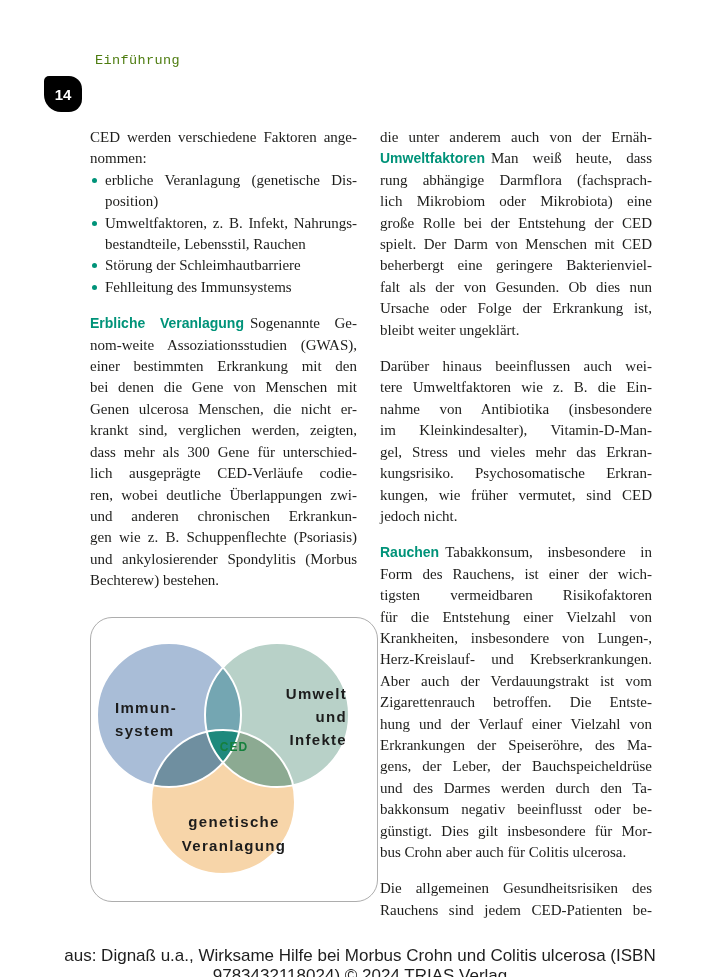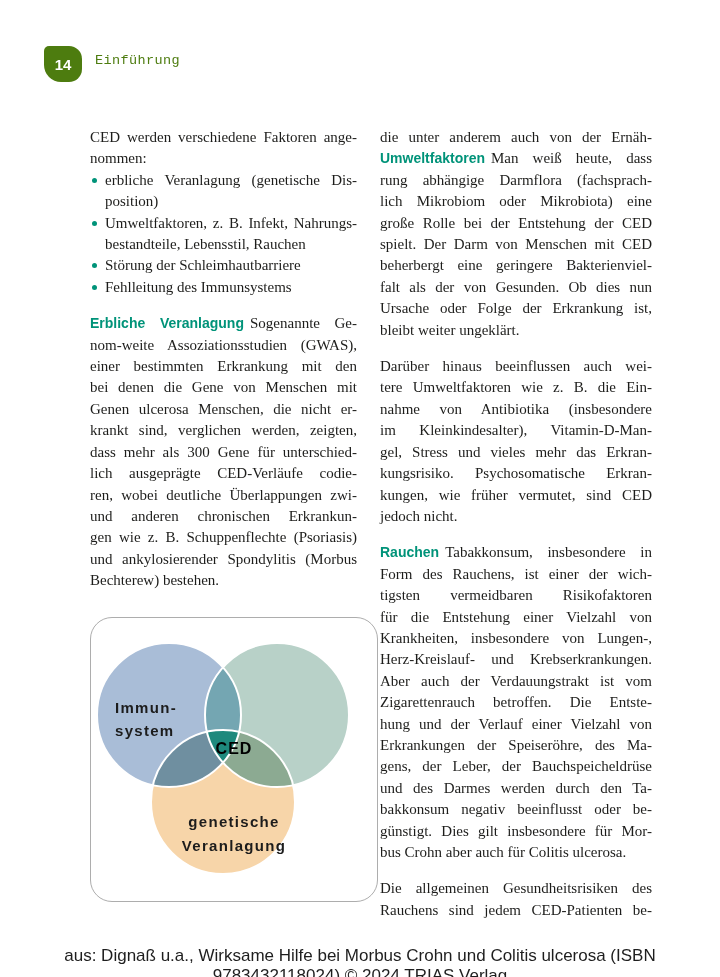--- a/index.html
+++ b/index.html
@@ -31,33 +31,33 @@
   
   .venn-box{position:absolute;left:90px;top:617px;width:266px;height:283px;
             border:1px solid #adadad;border-radius:22px;background:#fff;padding-left:20px;}
   .venn-box svg{position:absolute;left:0;top:0;}
   .vlabel{position:absolute;font-family:"Liberation Sans",sans-serif;font-weight:bold;
           font-size:15px;letter-spacing:1.3px;color:#1c1c1c;line-height:23px;}
   #lbl-immun{left:24px;top:78px;text-align:left;}
   #lbl-umwelt{right:30px;top:64px;text-align:right;}
   #lbl-gen{left:0;right:0;top:192px;text-align:center;line-height:24px;}
   #lbl-ced{position:absolute;left:0;right:0;top:122px;text-align:center;
-           font-family:"Liberation Sans",sans-serif;font-weight:bold;font-size:16px;
-           letter-spacing:1px;color:#000000;}
+           font-family:"Liberation Sans",sans-serif;font-weight:bold;font-size:12px;
+           letter-spacing:1px;color:#15803d;}
 
   
   .footer{position:absolute;left:0;right:0;top:946px;text-align:center;
           font-family:"Liberation Sans",sans-serif;font-size:17px;color:#1e1e1e;}
 </style>
 </head>
 <body>
 
 <div class="page">
 
-  <div class="badge" style="background: #4d7c0f;">14</div>
+  <div class="badge" style="background: #000000; margin-top: 30px;">14</div>
   <div class="section">Einführung</div>
 
   <div class="col" id="left-col">
       <div class="para">
         <div class="line j">CED werden verschiedene Faktoren ange-</div>
         <div class="line">nommen:</div>
       </div>
       <div class="bullets">
         <div class="bullet-item">
           <span class="bullet-dot" style="background: rgb(0, 147, 121);"></span>
@@ -168,20 +168,25 @@
       </g>
         </g>
       <circle cx="78" cy="97" r="72" fill="none" stroke="#ffffff" stroke-width="2"></circle>
       <circle cx="186" cy="97" r="72" fill="none" stroke="#ffffff" stroke-width="2"></circle>
       <circle cx="132" cy="184" r="72" fill="none" stroke="#ffffff" stroke-width="2"></circle>
     </svg>
     <div class="vlabel" id="lbl-immun">
         <div>Immun-</div>
         <div>system</div>
       </div>
+    <div class="vlabel" id="lbl-umwelt">
+        <div>Umwelt</div>
+        <div>und</div>
+        <div>Infekte</div>
+      </div>
     <div class="vlabel" id="lbl-gen">
         <div>genetische</div>
         <div>Veranlagung</div>
       </div>
     <div id="lbl-ced">CED</div>
   </div>
 
   <div class="footer">aus: Dignaß u.a., Wirksame Hilfe bei Morbus Crohn und Colitis ulcerosa (ISBN 9783432118024) © 2024 TRIAS Verlag</div>
 
 </div>

